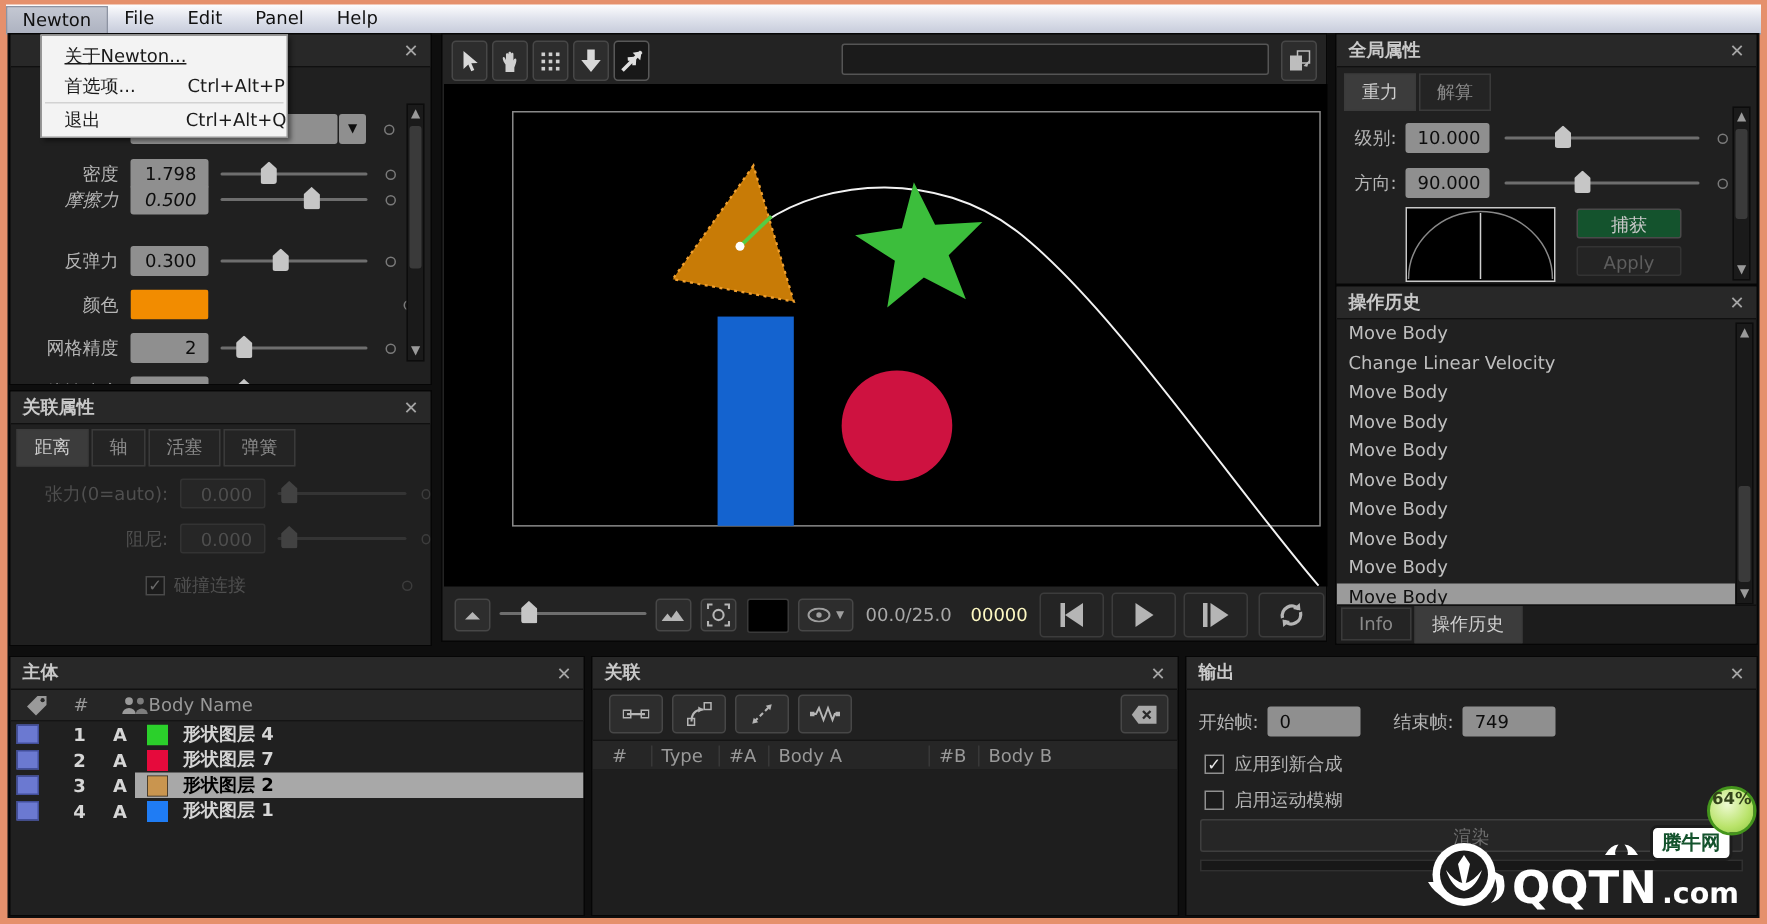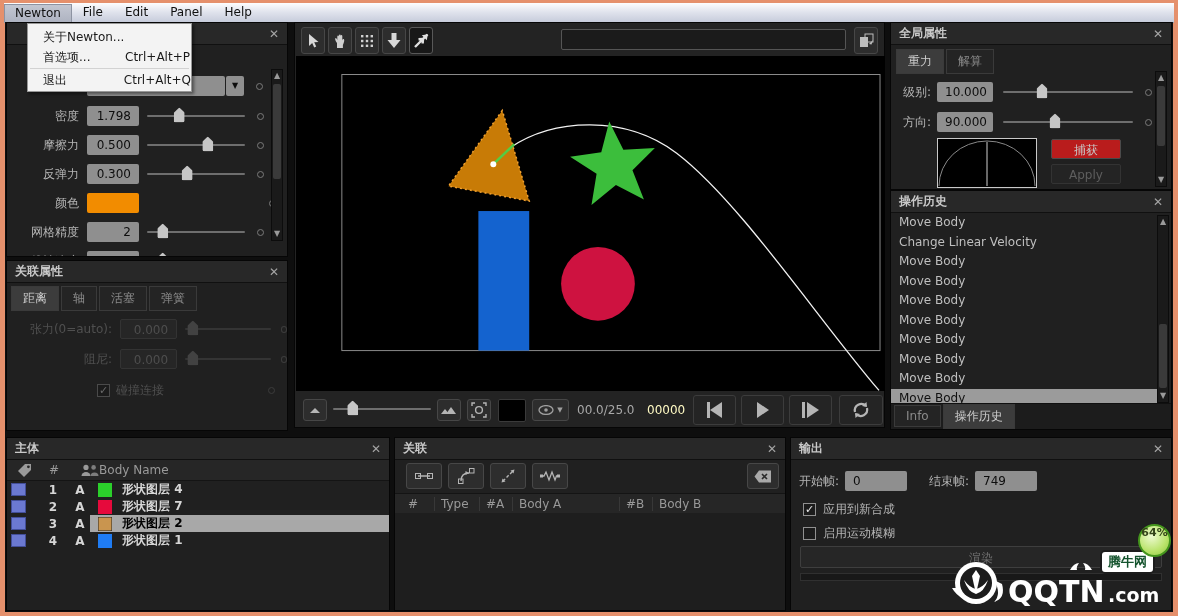--- a/index.html
+++ b/index.html
@@ -66,21 +66,21 @@
     <span class="mitem">File</span>
     <span class="mitem">Edit</span>
     <span class="mitem">Panel</span>
     <span class="mitem">Help</span>
   </div>
 
   <div id="app">
 
     <div id="newton-menu">
       <div class="ditem" style="margin-top:3px;">
-        <span class="dl" style="width:140px;">关于Newton...</span>
+        <span class="dl" style="width:140px;text-decoration:underline;">关于Newton...</span>
       </div>
       <div class="ditem">
         <span class="dl">首选项...</span>
         <span class="ds">Ctrl+Alt+P</span>
       </div>
       <div class="dsep"></div>
       <div class="ditem">
         <span class="dl">退出</span>
         <span class="ds">Ctrl+Alt+Q</span>
       </div>
@@ -100,21 +100,21 @@
       </div>
       <div class="prow" style="left:0;top:82px;right:0;">
         <span class="plabel" style="width:72px;margin-right:8px;">密度</span>
         <span class="pval" style="width:52px;">1.798</span>
         <span class="slider" style="width:98px;margin-left:8px;">
             <span class="strack"></span>
             <span class="sthumb" style="left:33%;"></span>
           </span>
         <span class="kf" style="margin-left:12px;"></span>
       </div>
-      <div class="prow" style="left:0;top:111px;right:0;">
+      <div class="prow" style="left:0;top:99px;right:0;font-style:italic;">
         <span class="plabel" style="width:72px;margin-right:8px;">摩擦力</span>
         <span class="pval" style="width:52px;">0.500</span>
         <span class="slider" style="width:98px;margin-left:8px;">
             <span class="strack"></span>
             <span class="sthumb" style="left:62%;"></span>
           </span>
         <span class="kf" style="margin-left:12px;"></span>
       </div>
       <div class="prow" style="left:0;top:140px;right:0;">
         <span class="plabel" style="width:72px;margin-right:8px;">反弹力</span>
@@ -328,21 +328,21 @@
             <span class="sthumb" style="left:40%;"></span>
           </span>
         <span class="kf" style="margin-left:12px;"></span>
       </div>
       <div style="position:absolute;left:46px;top:115px;width:100px;height:50px;background:#000;border:1px solid #c9c9c9;box-sizing:border-box;">
         <svg width="98" height="48">
             <path d="M1 47 A 48 45 0 0 1 97 47" fill="none" stroke="#888" stroke-width="1"></path>
             <line x1="49" y1="47" x2="49" y2="3" stroke="#cfcfcf" stroke-width="1"></line>
           </svg>
       </div>
-      <div style="position:absolute;left:160px;top:116px;width:70px;height:20px;background:#b91c1c;border:1px solid #4a4a4a;border-radius:2px;color:#c9c9c9;text-align:center;line-height:20px;box-sizing:border-box;">捕获</div>
+      <div style="position:absolute;left:160px;top:116px;width:70px;height:20px;background:#14532d;border:1px solid #4a4a4a;border-radius:2px;color:#c9c9c9;text-align:center;line-height:20px;box-sizing:border-box;">捕获</div>
       <div style="position:absolute;left:160px;top:141px;width:70px;height:20px;background:#242424;border:1px solid #333;border-radius:2px;color:#5e5e5e;text-align:center;line-height:20px;box-sizing:border-box;">Apply</div>
       <div class="sb" style="right:4px;top:48px;height:116px;">
         <span class="ar" style="top:0;">▲</span>
         <span class="th" style="top:14px;height:60px;"></span>
         <span class="ar" style="bottom:0;">▼</span>
       </div>
     </div>
 
     <div class="panel" style="left:885px;top:168px;width:282px;height:240px;">
       <div class="ptitle">

